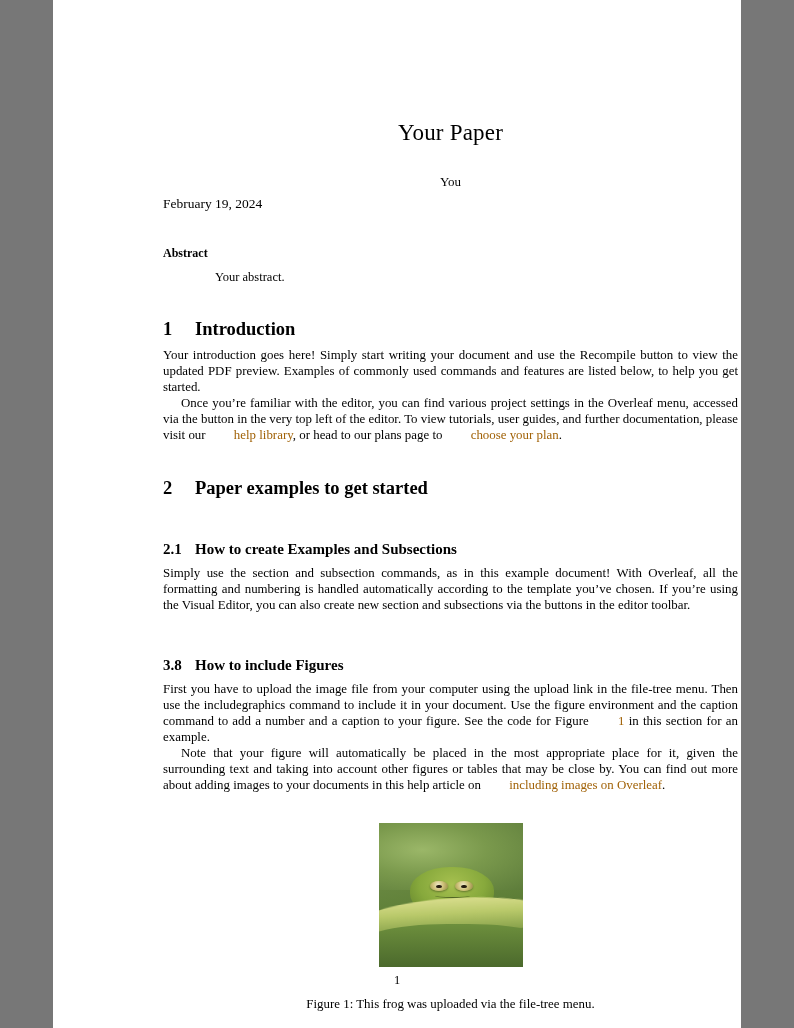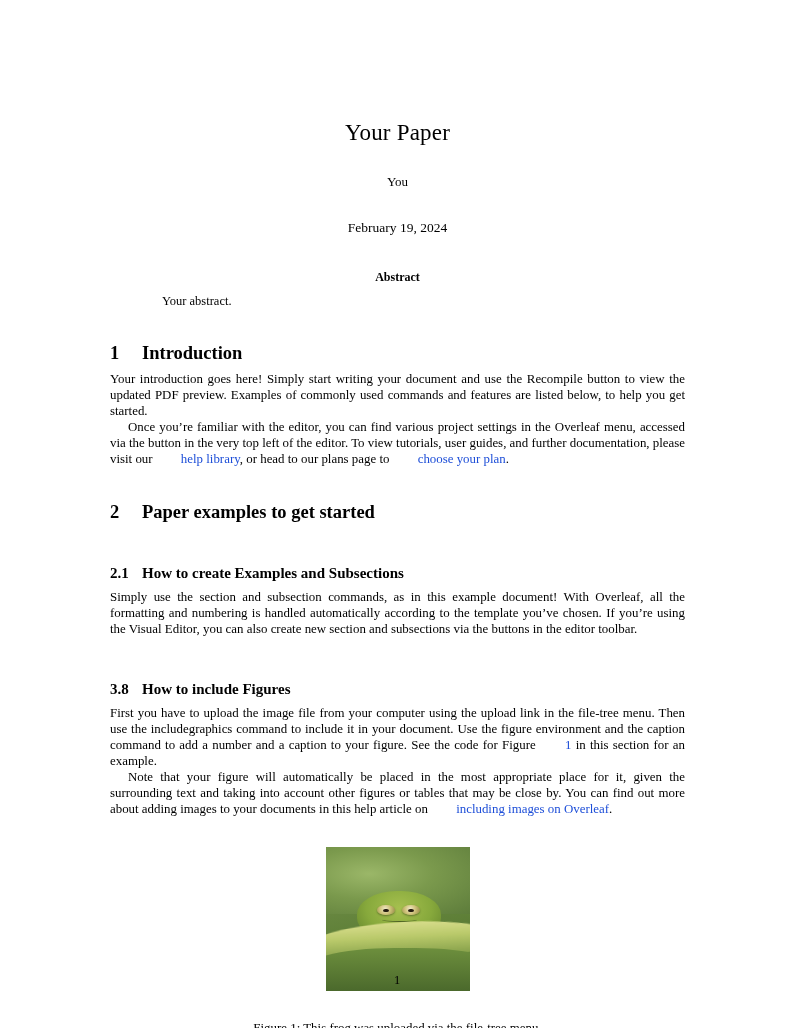--- a/index.html
+++ b/index.html
@@ -4,21 +4,21 @@
 <style>
   html, body {
     margin: 0;
     padding: 0;
     background: #777;
   }
   body {
     font-family: "Liberation Serif", serif;
   }
   .page {
-    width: 794px;
+    width: 688px;
     height: 1028px;
     background: #ffffff;
     margin: 0 auto;
     position: relative;
     box-sizing: border-box;
     overflow: hidden;
   }
   .content {
     position: absolute;
     left: 110px;
@@ -30,26 +30,26 @@
     font-size: 23px;
     margin-top: 120px;
     letter-spacing: 0.2px;
   }
   .doc-author {
     text-align: center;
     font-size: 13px;
     margin-top: 28px;
   }
   .doc-date {
-    text-align: center;
+    text-align: left;
     font-size: 13.5px;
-    margin-top: 30px;
+    margin-top: 6px;
   }
   .abstract-head {
-    text-align: center;
+    text-align: left;
     font-size: 12px;
     font-weight: bold;
     margin-top: 34px;
   }
   .abstract-body {
     font-size: 12.5px;
     margin-top: 9px;
     padding-left: 52px;
     padding-right: 52px;
     text-align: justify;
@@ -81,21 +81,21 @@
     text-align: justify;
     margin: 9px 0 0 0;
     text-indent: 0;
     hyphens: auto;
   }
   p.body.indent {
     margin-top: 0;
     text-indent: 18px;
   }
   a.link {
-    color: #1d4ed8;
+    color: #a16207;
     text-decoration: none;
     padding-left: 25px;
   }
   .figure {
     margin-top: 30px;
     text-align: center;
   }
   .frog {
     width: 144px;
     height: 144px;

